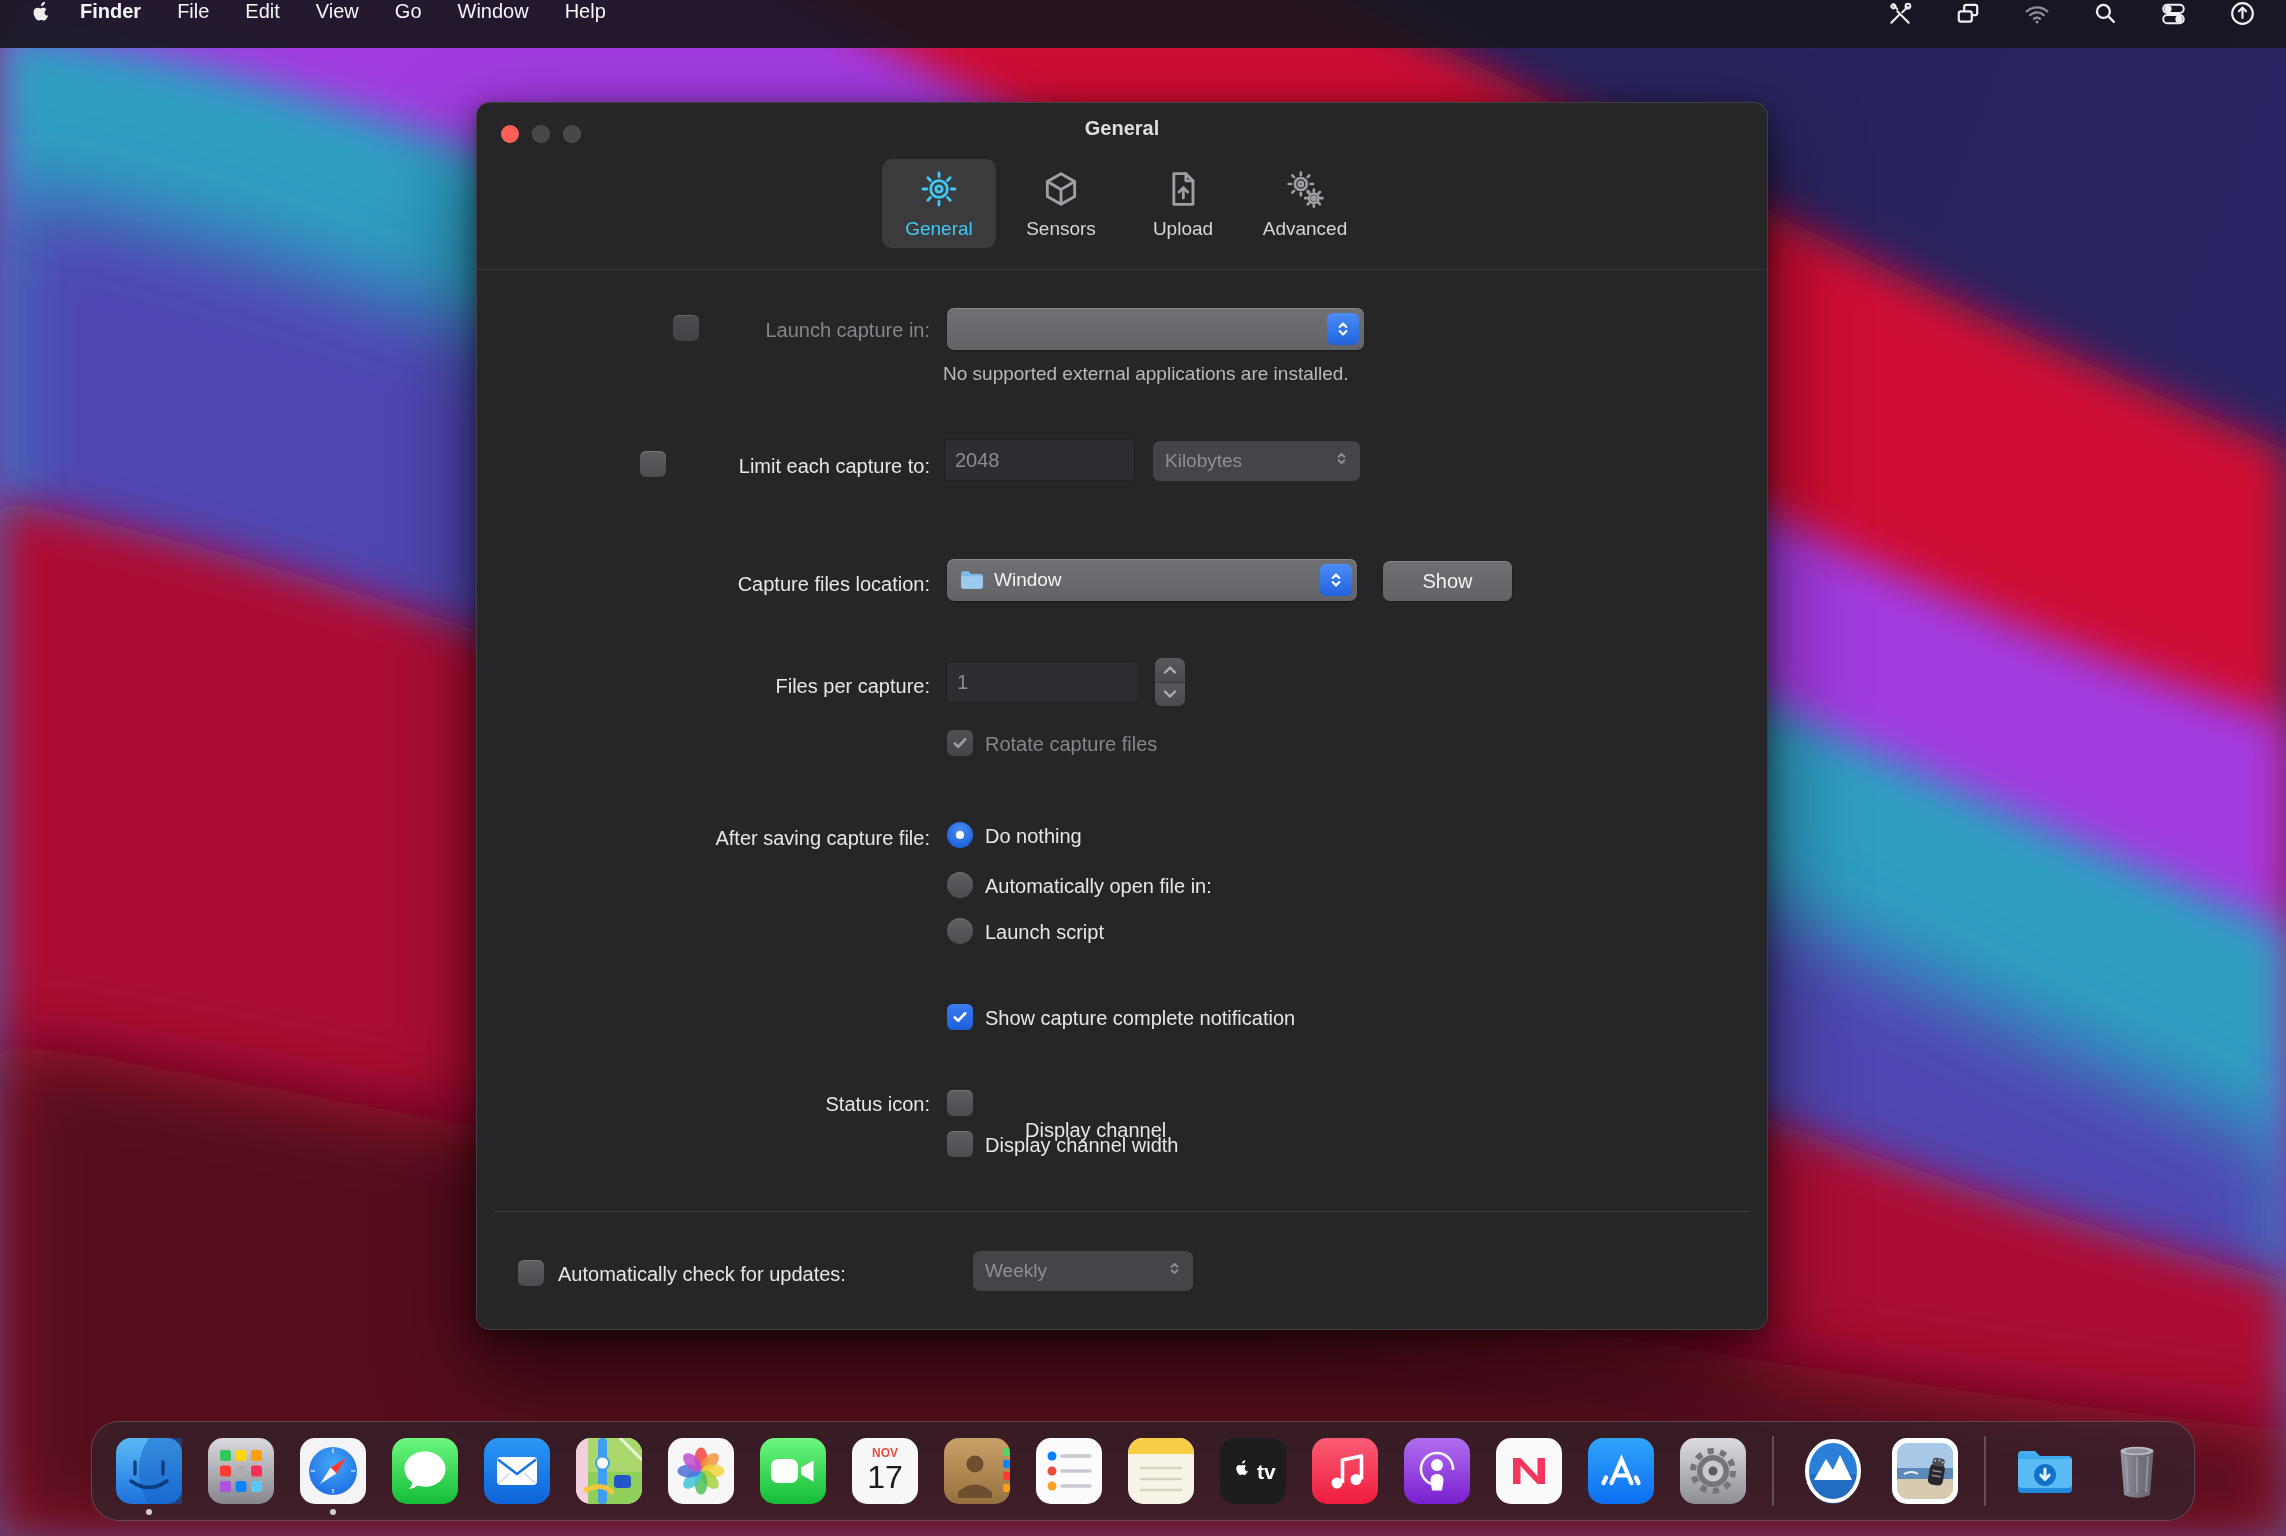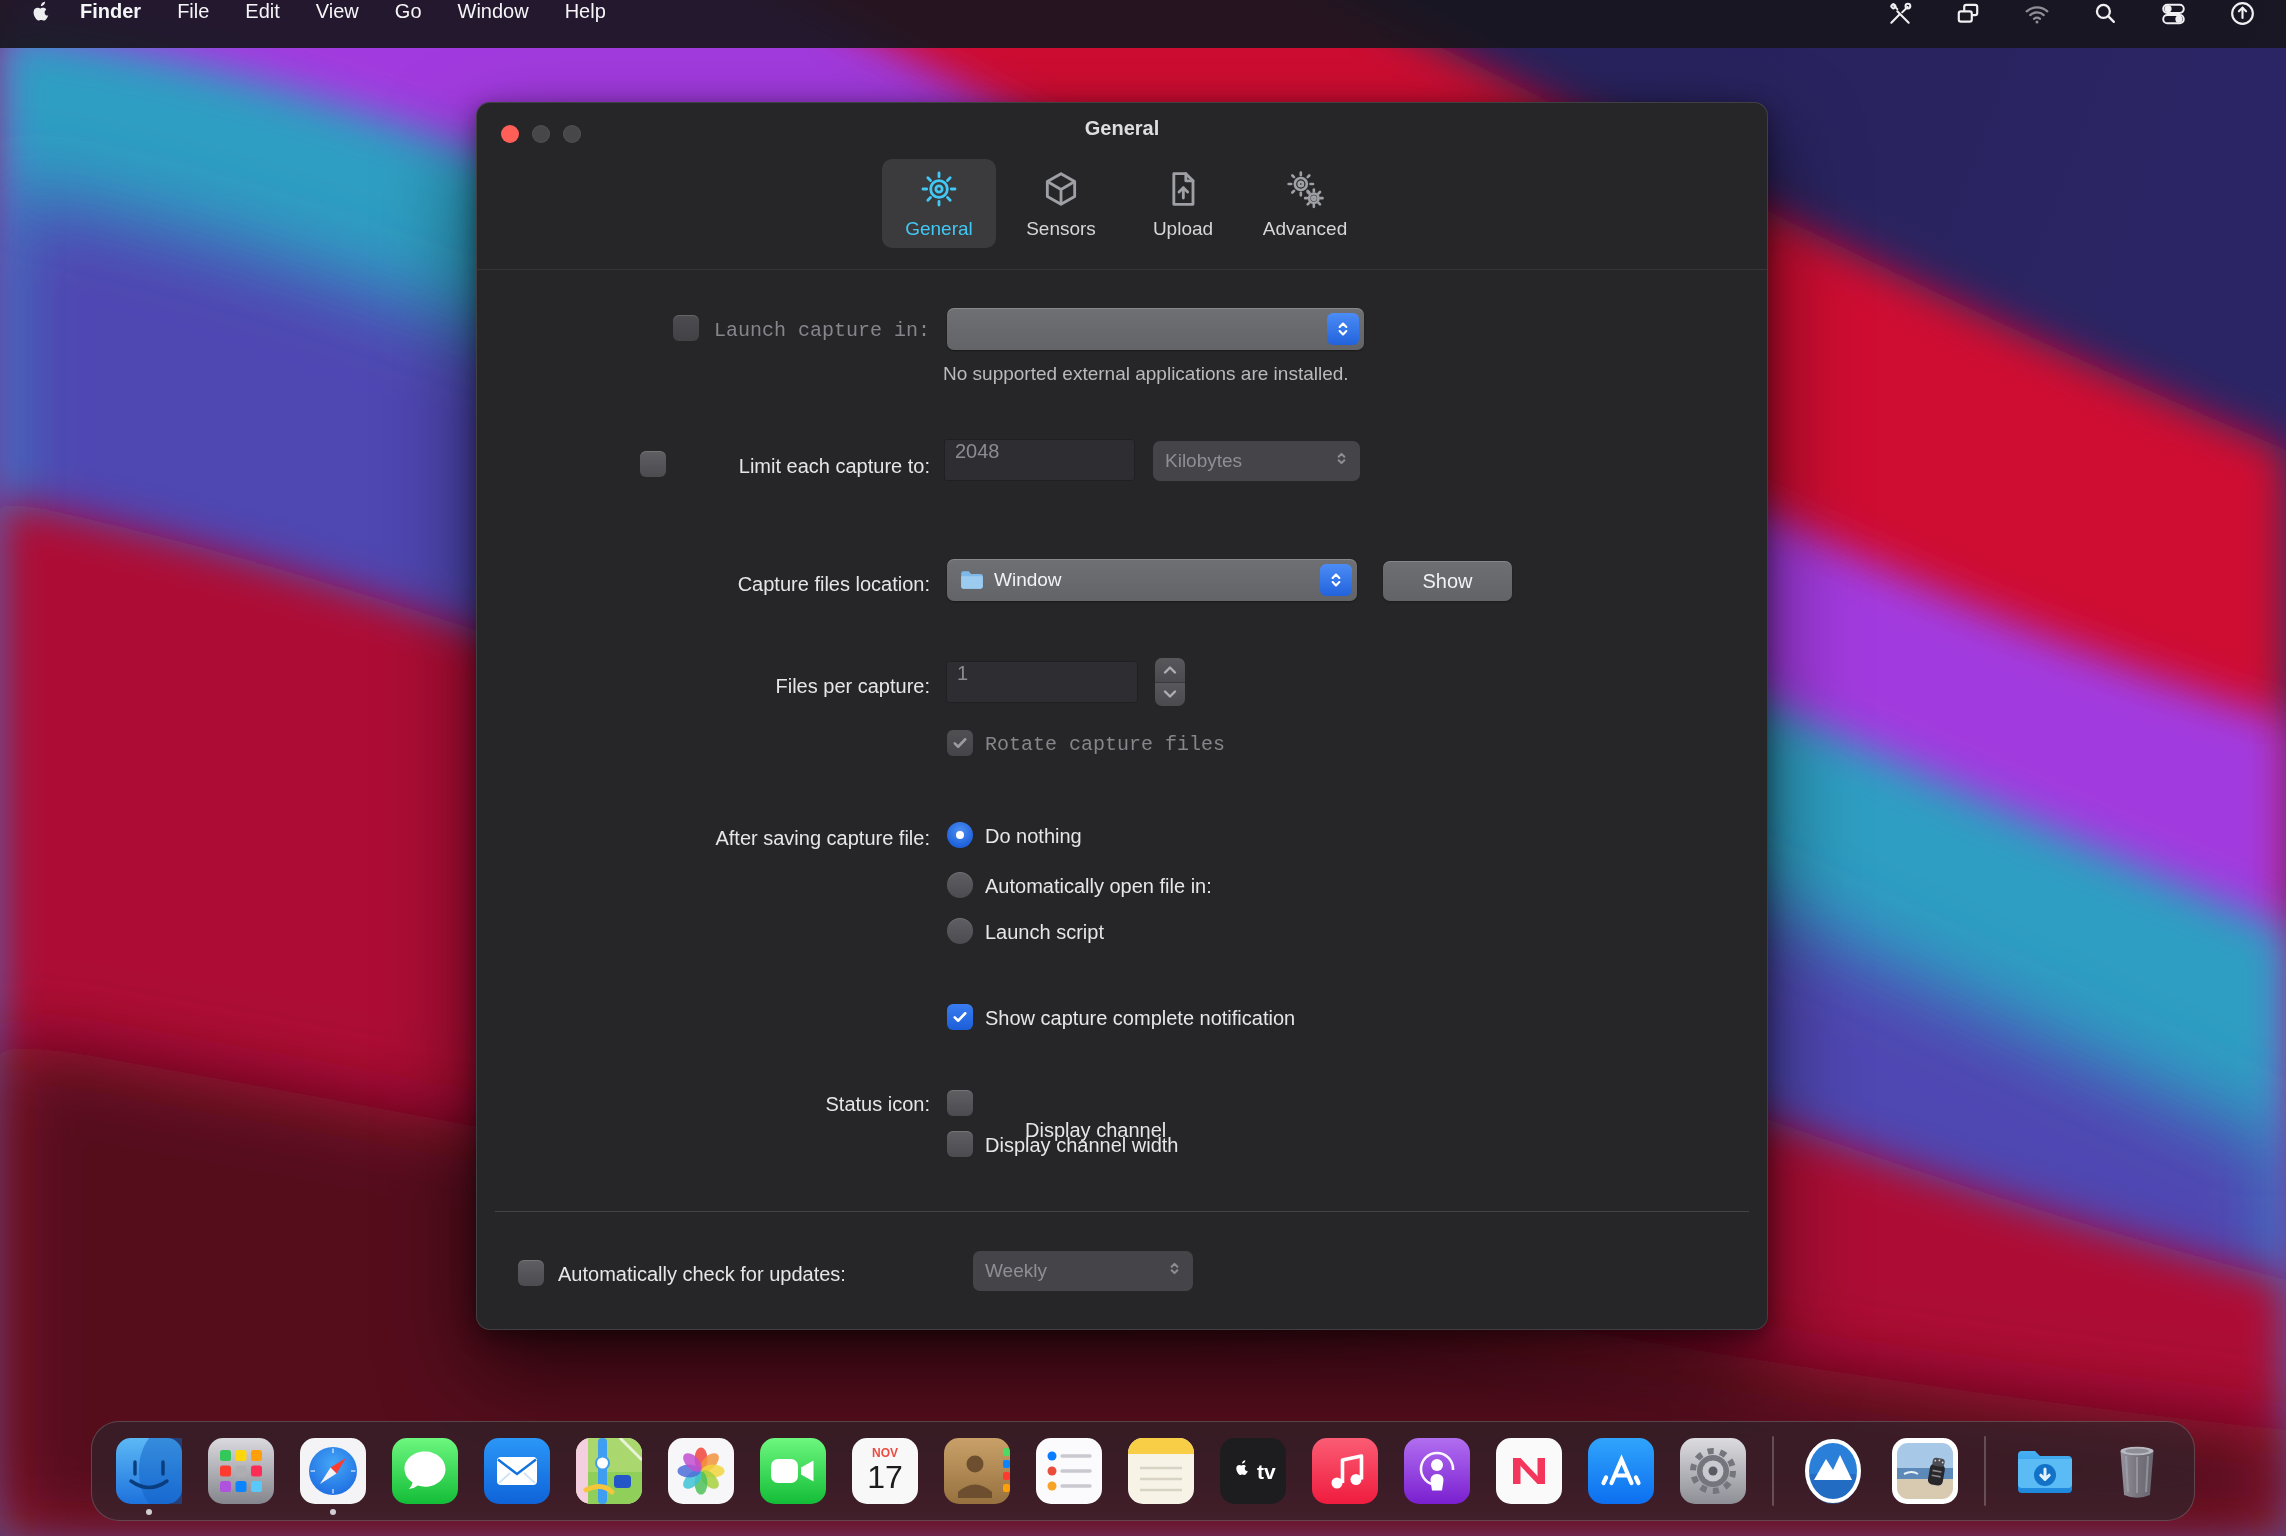--- a/index.html
+++ b/index.html
@@ -28,21 +28,21 @@
 
   .tabs{position:absolute;top:56px;left:0;right:0;display:flex;justify-content:center;gap:8px;}
   .tab{display:flex;flex-direction:column;align-items:center;padding:10px 14px 8px;border-radius:10px;min-width:86px;}
   .tab.sel{background:#3b3b3e;}
   .tab .tlabel{margin-top:5px;font-size:19px;color:#d6d6d9;}
   .tab.sel .tlabel{color:#41c8f4;}
   .toolbar-divider{position:absolute;top:166px;left:0;right:0;height:1px;background:rgba(255,255,255,.07);}
 
   .flabel{position:absolute;font-size:20px;color:#e6e6e9;white-space:nowrap;}
   .flabel.right{text-align:right;}
-  .flabel.dis{color:#85858b;font-family:Liberation Mono, monospace;}
+  .flabel.dis{color:#85858b;}
   .note{position:absolute;font-size:19px;color:#b9b9be;}
 
   .cb{position:absolute;width:26px;height:26px;border-radius:6px;box-sizing:border-box;}
   .cb.off{background:linear-gradient(#5e5e63,#4b4b50);box-shadow:inset 0 1px 0 rgba(255,255,255,.14);}
   .cb.off.dis{background:linear-gradient(#4c4c51,#424246);}
   .cb.on-blue{background:linear-gradient(#3a7df0,#1c5ed8);}
   .cb.on-gray{background:linear-gradient(#4f4f54,#454549);}
   .cb svg{position:absolute;inset:0;margin:auto;display:block;}
 
   .radio{position:absolute;width:26px;height:26px;border-radius:50%;box-sizing:border-box;}
@@ -53,21 +53,21 @@
   .popup{position:absolute;border-radius:7px;background:linear-gradient(#6e7074,#626468);
     box-shadow:inset 0 1px 0 rgba(255,255,255,.18),0 1px 2px rgba(0,0,0,.35);
     display:flex;align-items:center;padding:0 48px 0 12px;box-sizing:border-box;color:#f2f2f4;font-size:19px;}
   .popup .cap{position:absolute;right:5px;top:50%;transform:translateY(-50%);width:32px;height:32px;border-radius:6px;
     background:linear-gradient(#4b8cf5,#2263dd);display:flex;align-items:center;justify-content:center;}
   .popup.dis{background:#454549;box-shadow:none;color:#8e8e94;}
   .popup .gchev{position:absolute;right:10px;top:50%;transform:translateY(-50%);}
   .popup .mini-folder{margin-right:9px;display:flex;}
 
   .field{position:absolute;background:#2e2e32;border:1px solid #202023;border-radius:3px;box-sizing:border-box;
-    color:#8b8b91;font-size:20px;display:flex;padding:0 10px;}
+    color:#8b8b91;font-size:20px;display:flex;align-items:center;padding:0 10px;}
   .btn{position:absolute;background:linear-gradient(#6d6f73,#616367);border-radius:7px;color:#f2f2f4;font-size:20px;
     display:flex;align-items:center;justify-content:center;box-shadow:inset 0 1px 0 rgba(255,255,255,.16),0 1px 2px rgba(0,0,0,.3);}
   .stepper{position:absolute;width:30px;height:48px;border-radius:7px;overflow:hidden;display:flex;flex-direction:column;
     box-shadow:inset 0 1px 0 rgba(255,255,255,.12);}
   .stepper .half{flex:1;background:linear-gradient(#57575c,#4a4a4f);display:flex;align-items:center;justify-content:center;}
   .stepper .half + .half{border-top:1px solid #3a3a3e;}
   .divider2{position:absolute;left:18px;right:18px;height:1px;background:rgba(255,255,255,.13);}
 
   
   .dock{position:absolute;bottom:15px;left:50%;transform:translateX(-50%);display:flex;align-items:center;gap:26px;

